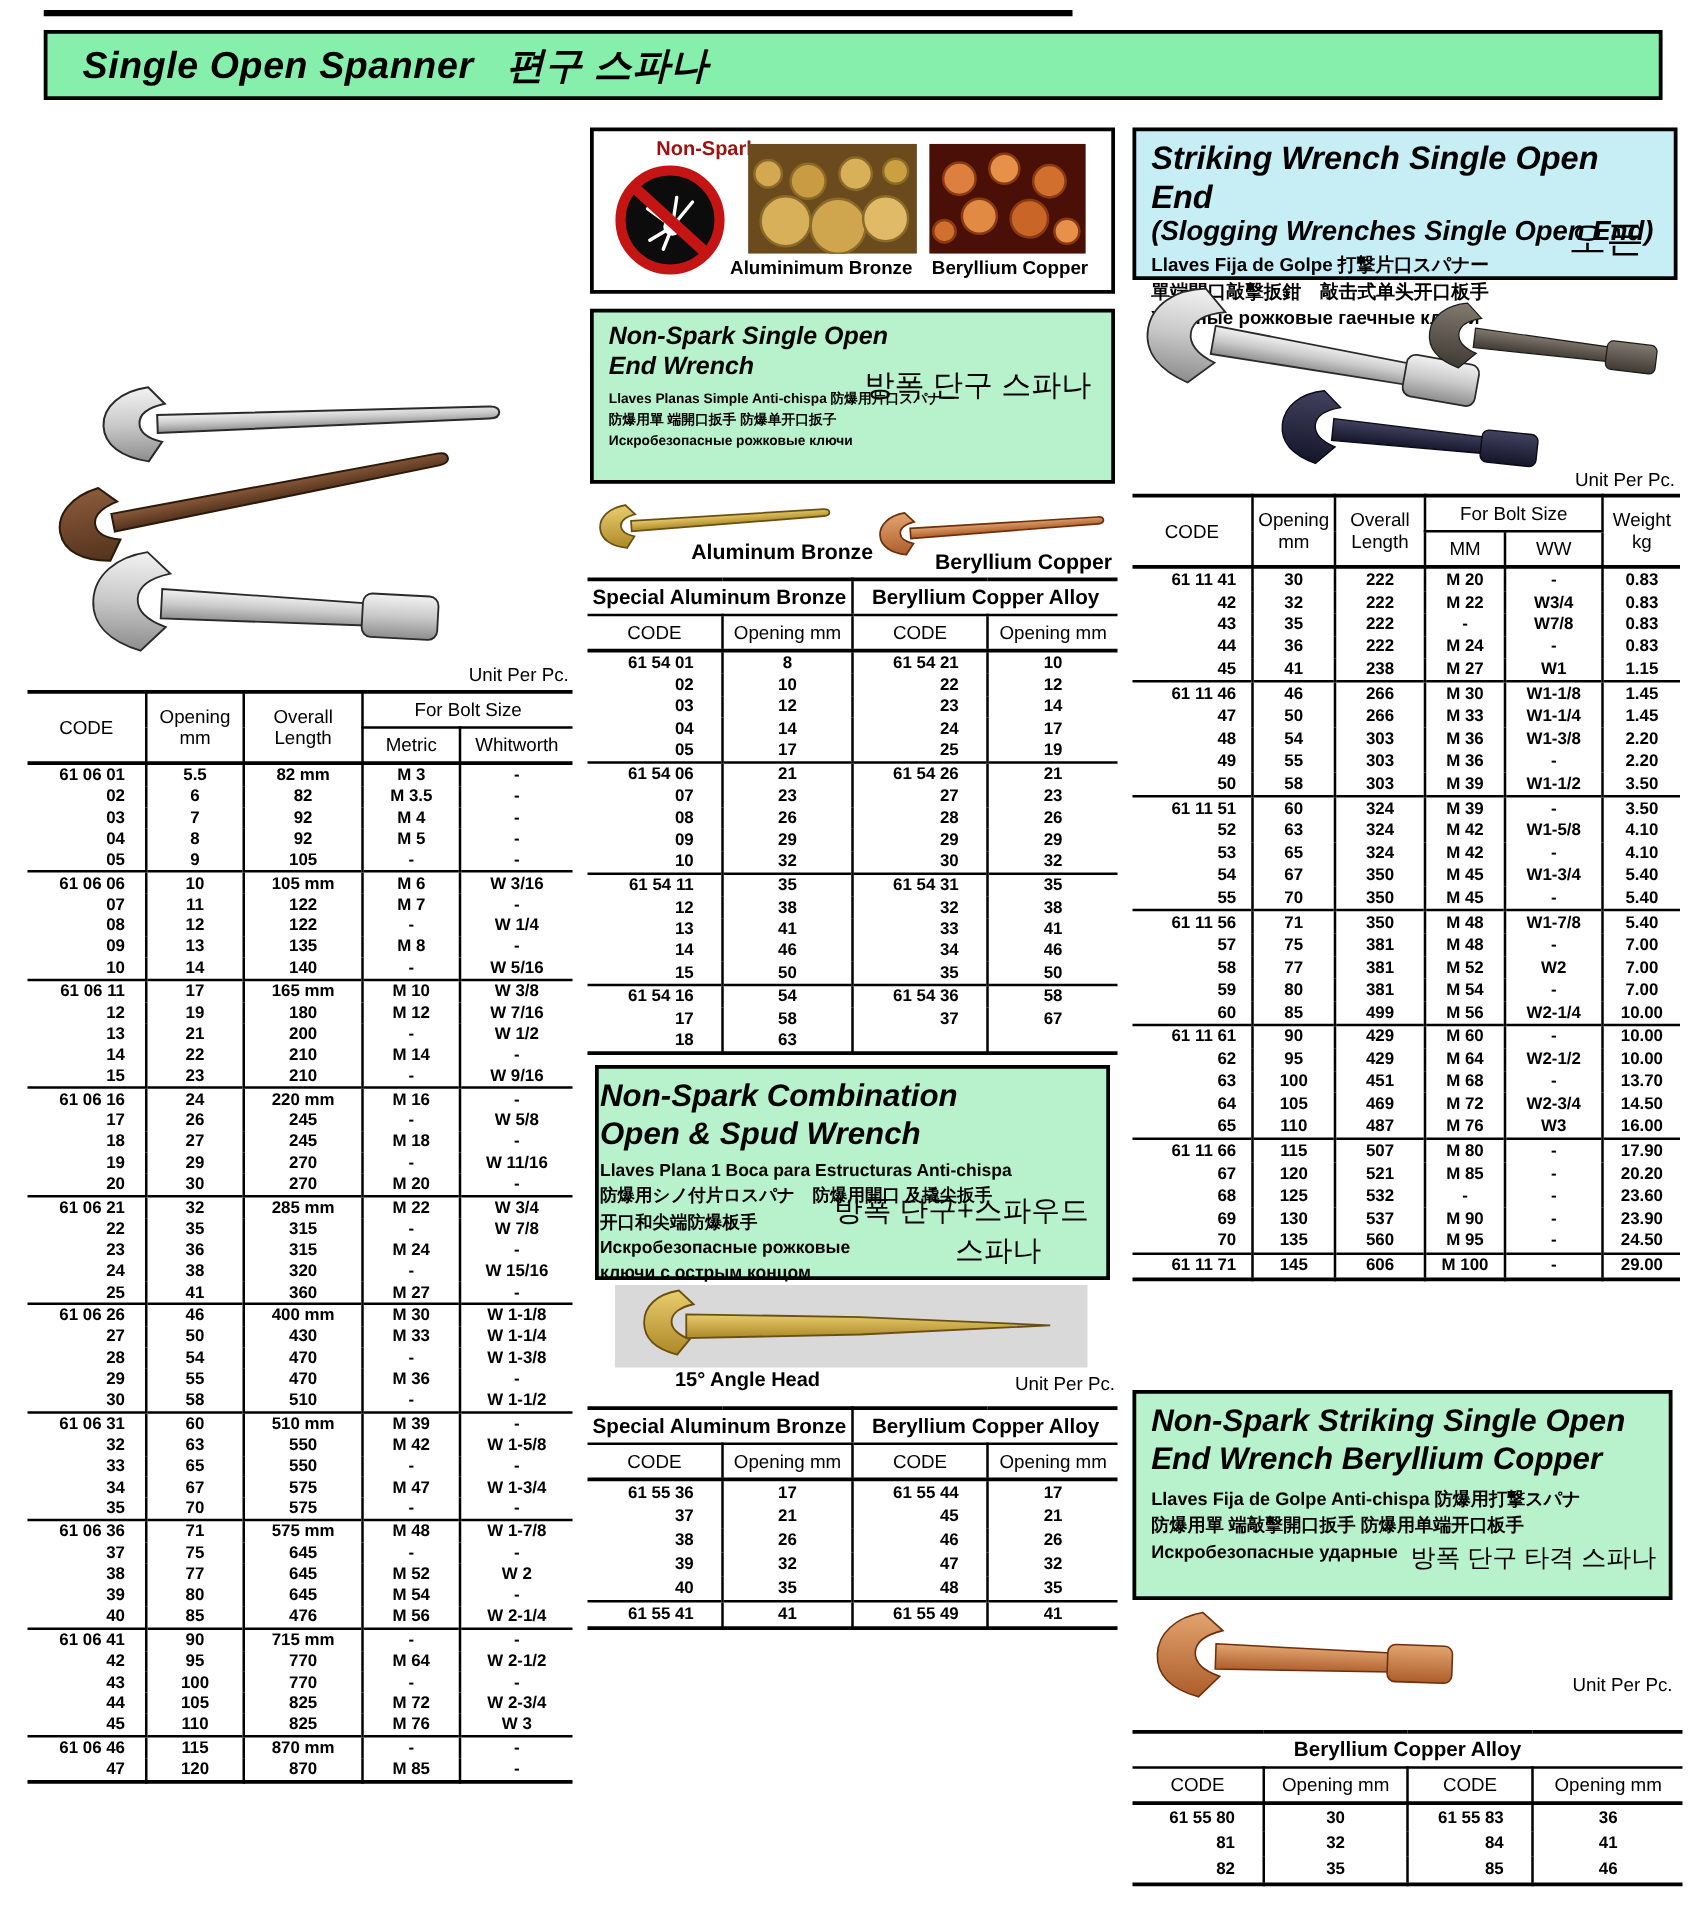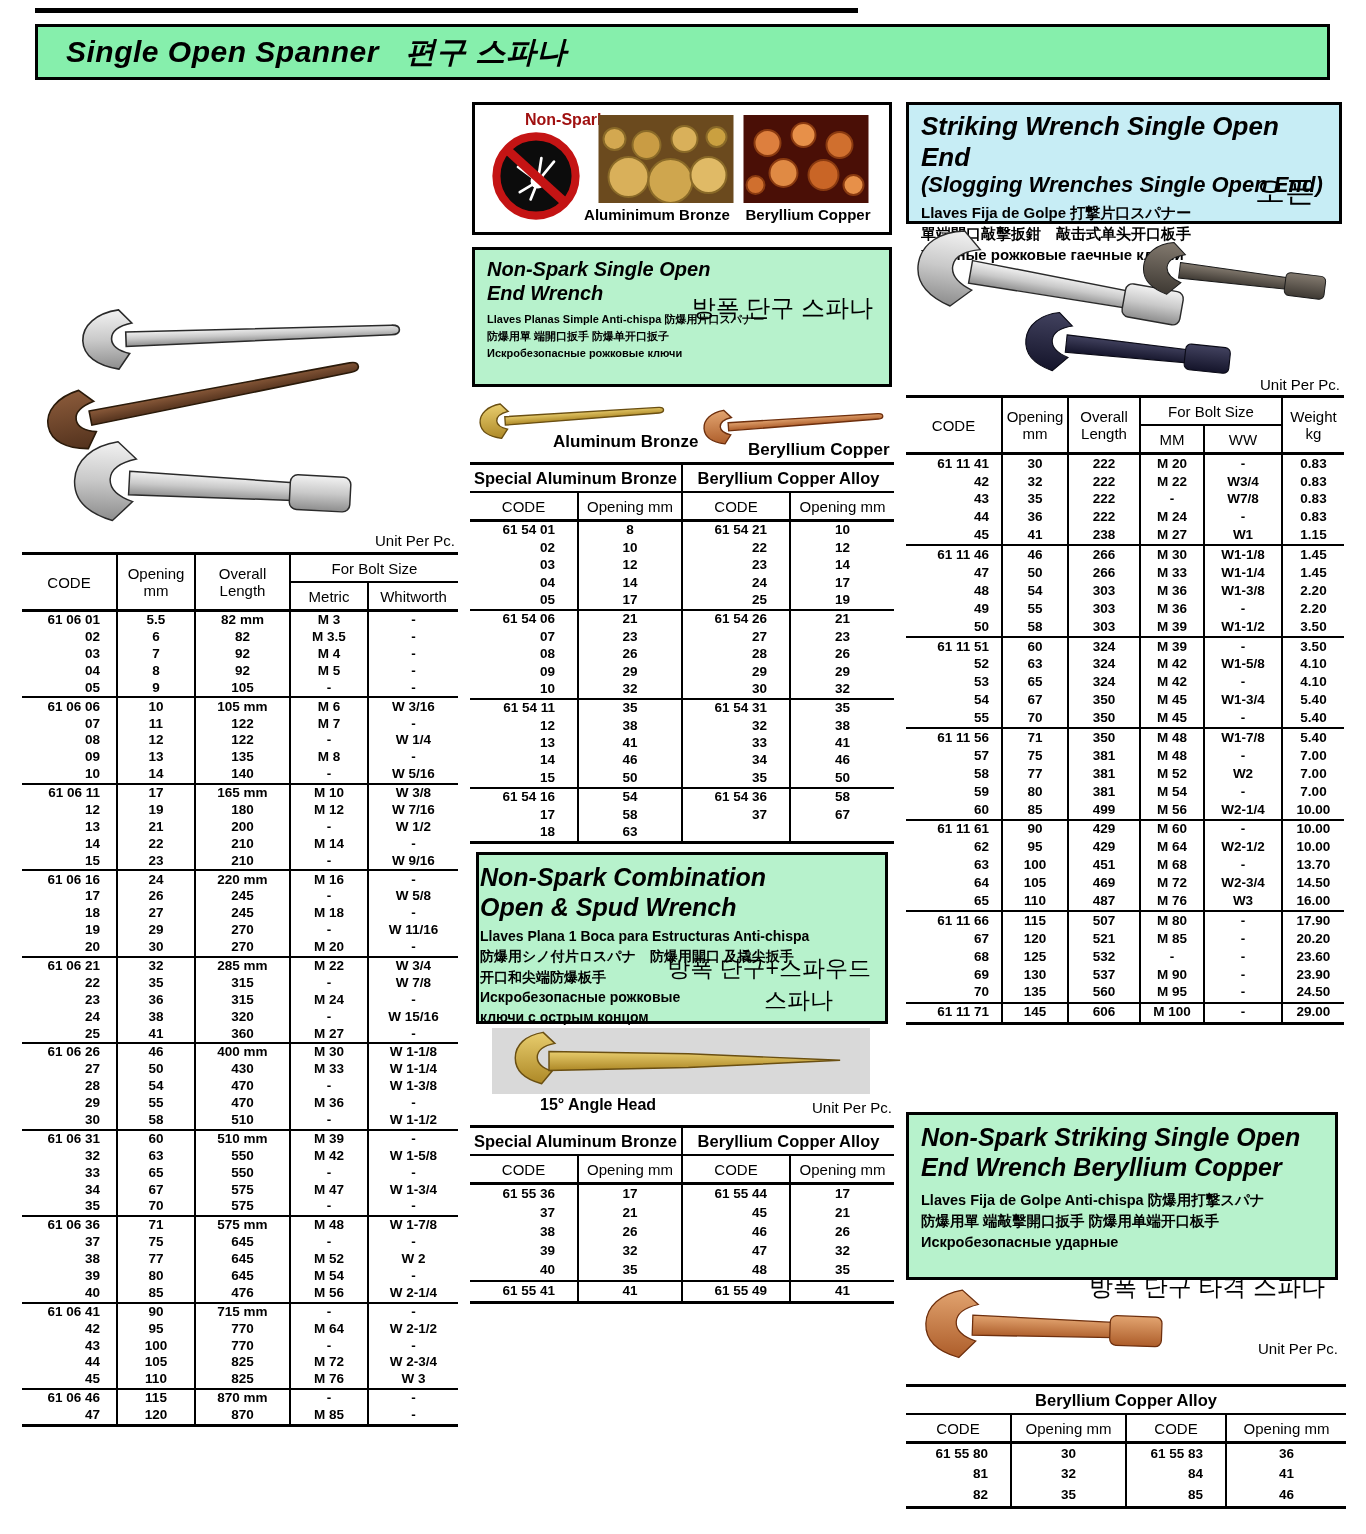--- a/index.html
+++ b/index.html
@@ -1054,21 +1054,21 @@
   </table>
 
   <section class="abs box-green" style="left:906px; top:1112px; width:432px; height:168px; padding:8px 12px;">
     <div class="bx-title" style="font-size:25px;">Non-Spark Striking Single Open
 End Wrench Beryllium  Copper</div>
     <div class="bx-lines" style="margin-top:8px; font-size:14.5px; line-height:1.45;">
         <div>Llaves Fija de Golpe Anti-chispa  防爆用打撃スパナ</div>
         <div>防爆用單 端敲擊開口扳手 防爆用单端开口板手</div>
         <div>Искробезопасные ударные</div>
       </div>
-    <span class="abs kr-big" style="right:10px; top:118px; font-size:24px;margin-top:38px;">방폭 단구 타격 스파나</span>
+    <span class="abs kr-big" style="right:10px; top:118px; font-size:20px;">방폭 단구 타격 스파나</span>
   </section>
 
   <svg class="abs img" viewBox="0 0 420 120" style="left:922px; top:1288px; width:265px; height:80px; transform:rotate(2deg);">
     <use href="#wr-strike" fill="url(#gCopper)" stroke="#6e2f0d" stroke-width="2"></use>
   </svg>
   <div class="abs unit" style="left:1208px; top:1340px; width:130px; text-align:right;">Unit Per Pc.</div>
 
   <table class="abs tbl tbl4" id="t-br" style="left:906px; top:1384px;">
     <colgroup>
         <col style="width:105px">

